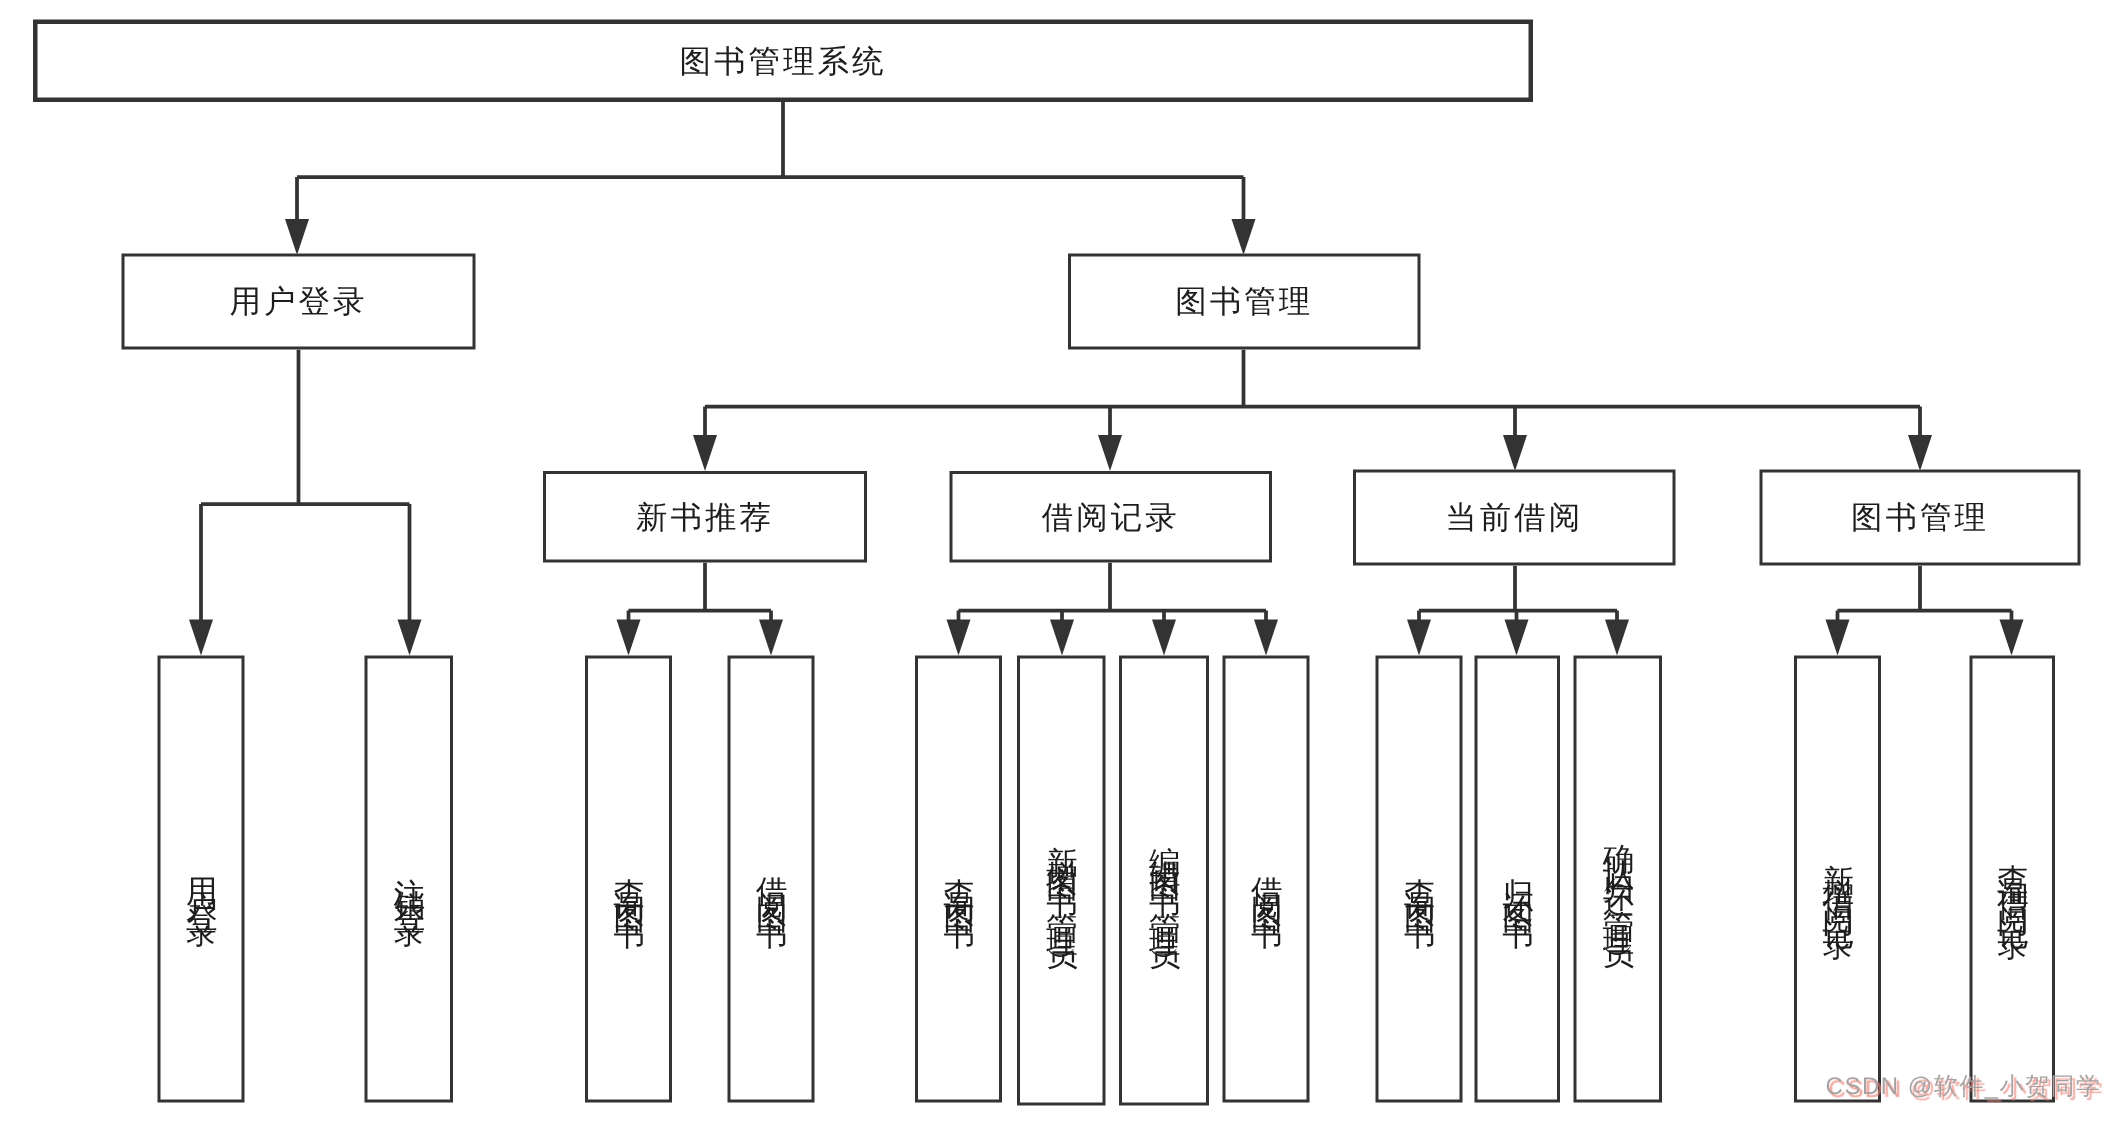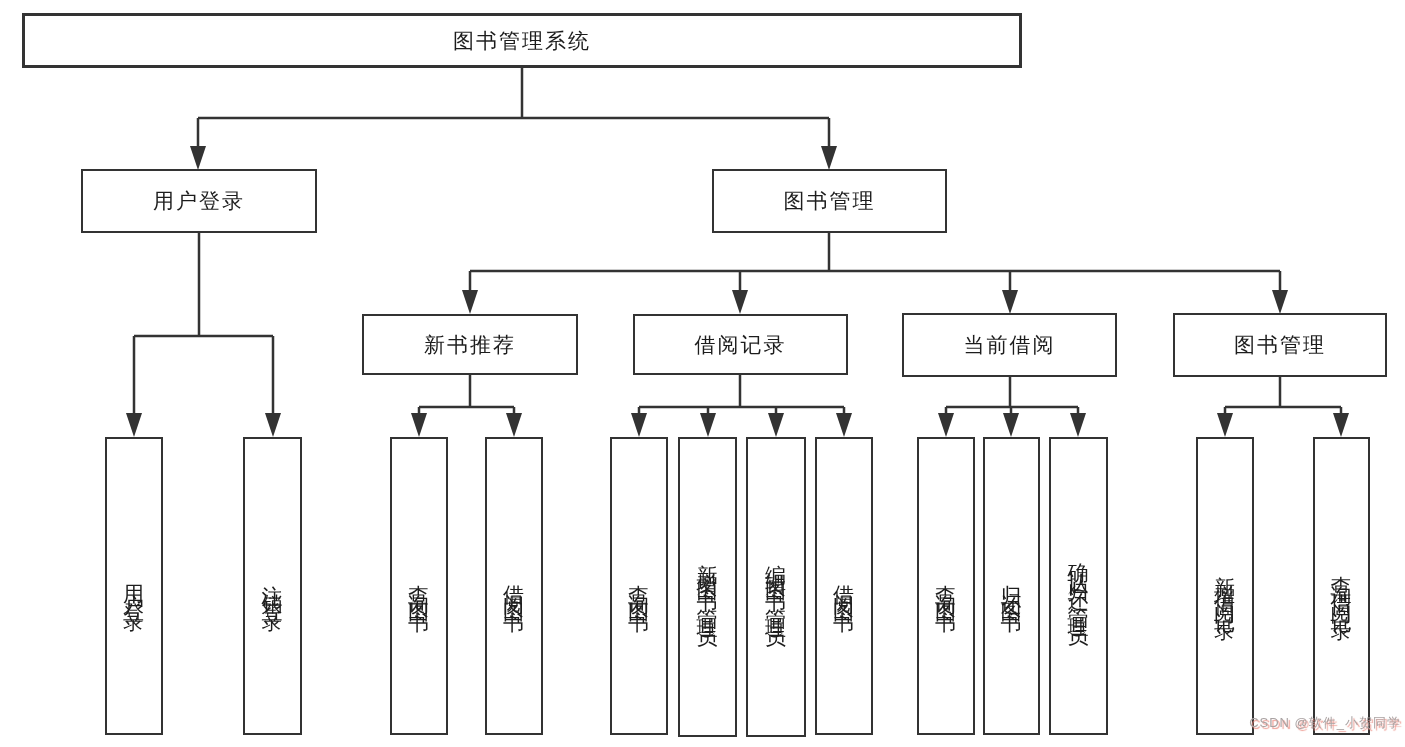--- a/index.html
+++ b/index.html
@@ -32,21 +32,21 @@
     text-orientation:mixed;
     letter-spacing:9px;
     white-space:nowrap;
     font-size:21px;
     line-height:1;
   }
   .watermark{
     position:absolute;
     right:4px;
     top:714px;
-    font-size:13px;
+    font-size:16px;
     letter-spacing:1px;
     color:#a9a2a2;
     text-shadow:2px 2px 1px rgba(233,128,116,0.8);
     z-index:3;
     white-space:nowrap;
   }
 </style>
 </head>
 <body>
 

